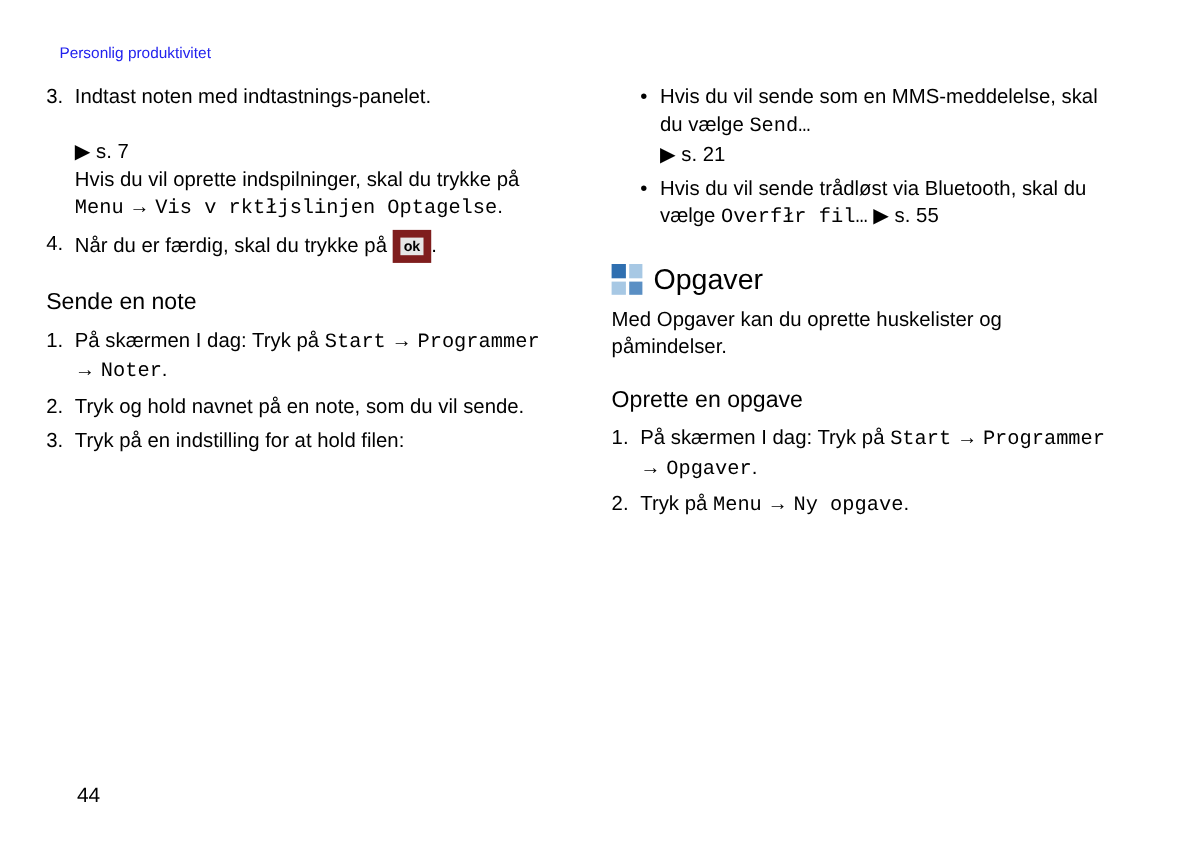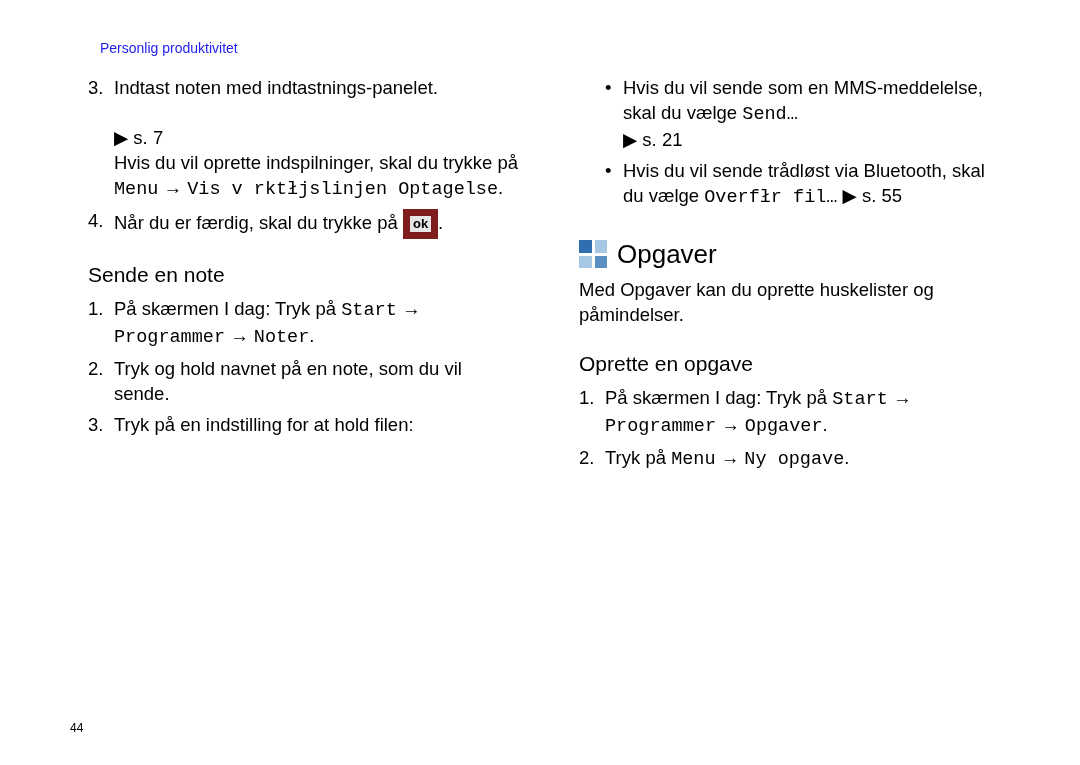--- a/index.html
+++ b/index.html
@@ -9,21 +9,21 @@
     height: 765px;
     background: #fff;
     font-family: Verdana, Arial, sans-serif;
     color: #000;
   }
   .page {
     position: relative;
     width: 1080px;
     height: 765px;
     box-sizing: border-box;
-    padding: 40px 70px 30px 88px;
+    padding: 40px 70px 30px 42px;
   }
   .header {
     color: #2222ee;
     font-size: 14px;
     margin: 0 0 16px 12px;
     font-family: Arial, sans-serif;
   }
   .cols {
     display: flex;
     gap: 60px;
@@ -102,21 +102,21 @@
     font-size: 13px;
     padding: 0px 3px;
     line-height: 15px;
     height: 16px;
     color: #000;
   }
   .pg {
     position: absolute;
     left: 70px;
     bottom: 30px;
-    font-size: 12px;
+    font-size: 19px;
     margin-top: 28px;
   }
 </style>
 </head>
 <body>
 
 <div class="page">
 
   <div class="header">Personlig produktivitet</div>
 

